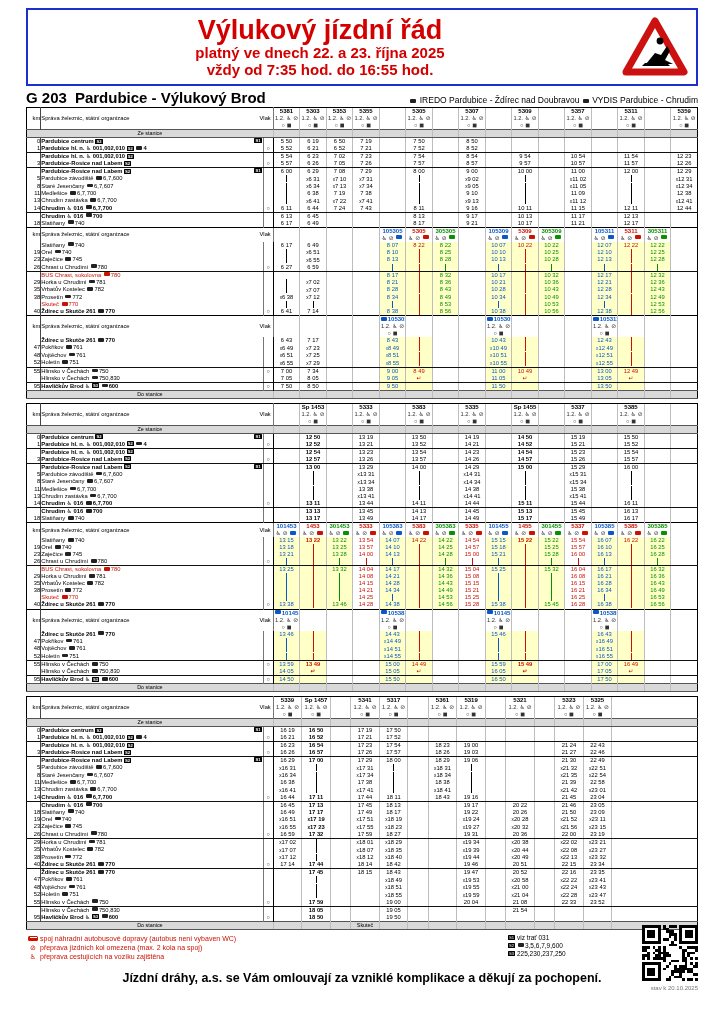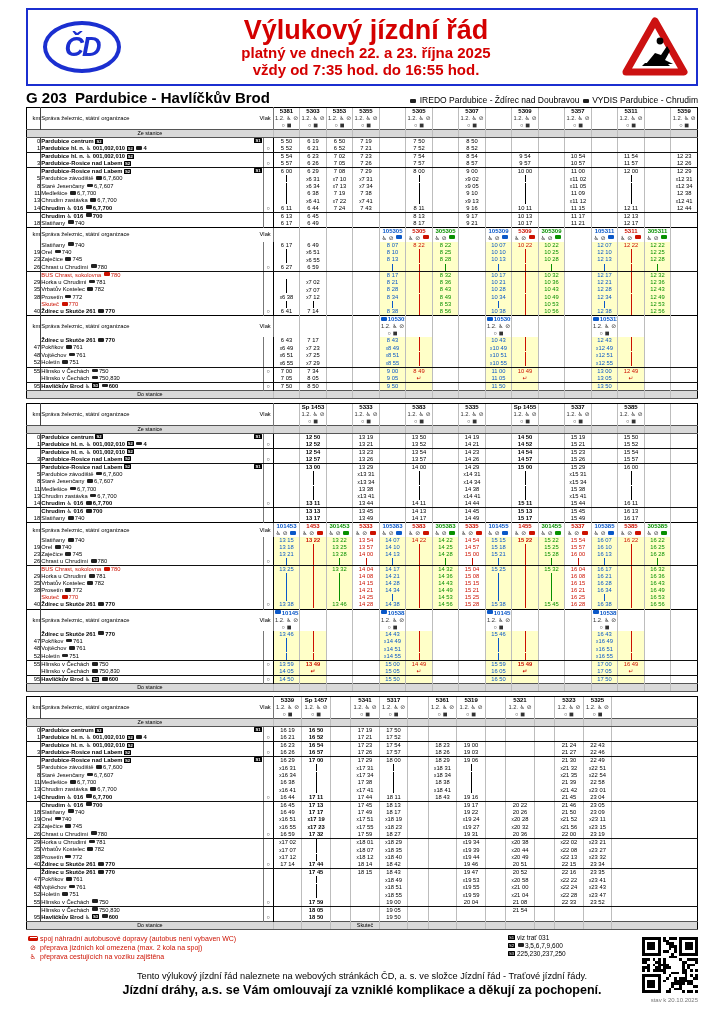--- a/index.html
+++ b/index.html
@@ -58,41 +58,38 @@
   .footer .f2{font-size:12.5px;font-weight:bold;margin-top:2px;}
   .qrbox{position:absolute;right:0px;bottom:-6px;text-align:right;}
   .stamp{font-size:6px;color:#777;text-align:right;}
 </style>
 </head>
 <body>
 
 <div class="page">
 
   <div class="banner">
-    <div class="logo">
-        <span class="cd">ČD</span>
-      </div>
     <div class="bann-mid">
       <div class="t1">Výlukový jízdní řád</div>
       <div class="t2">platný ve dnech 22. a 23. října 2025</div>
       <div class="t3">vždy od 7:35 hod. do 16:55 hod.</div>
     </div>
     <div class="warn">
       <svg width="66" height="60" viewBox="0 0 66 60">
         <path d="M33 4 L62 55 L4 55 Z" fill="#ffffff" stroke="#cc1111" stroke-width="7" stroke-linejoin="round"></path>
         <circle cx="38" cy="24" r="3.4" fill="#000"></circle>
         <path d="M24 47 l9 -11 l6 2 l6 -9 l3 5 l-5 9 l8 4 z" fill="#000"></path>
         <path d="M20 49 h28 l-3 -3 h-22 z" fill="#000"></path>
       </svg>
     </div>
   </div>
 
   <div class="linebar">
     <span class="lnum"><span>G</span>&nbsp;<span>203</span></span>
-    <span class="lname">Pardubice - Havlíčkův Brod</span>
+    <span class="lname">Pardubice - Výlukový Brod</span>
     <span class="integr" id="integr"><span class="mbus" style="background:#222"></span> IREDO Pardubice - Ždírec nad Doubravou   <span class="mbus" style="background:#222"></span> VYDIS Pardubice - Chrudim</span>
   </div>
 
   <div id="tables">
       <table class="tt">
         <colgroup>
           <col style="width:14px">
           <col style="width:218px">
           <col style="width:10px">
           <col style="width:26px">
@@ -2353,21 +2350,20 @@
         </div>
     </div>
     <div class="leg-right" id="legtags">
         <div class="li"><span class="tag">S1</span> viz trať 031</div>
         <div class="li"><span class="tag">S2</span> <span class="mbus" style="background:#222"></span>3,5,6,7,9,600</div>
         <div class="li"><span class="tag">S3</span> 225,230,237,250</div>
       </div>
   </div>
 
   <div class="footer">
-    <div class="f1">Tento výlukový jízdní řád naleznete na webových stránkách ČD, a. s. ve složce Jízdní řád - Traťové jízdní řády.</div>
     <div class="f2">Jízdní dráhy, a.s. se Vám omlouvají za vzniklé komplikace a děkují za pochopení.</div>
   </div>
 
   <div class="qrbox">
     <svg id="qr" width="56" height="56" viewBox="0 0 21 21" shape-rendering="crispEdges">
         <rect x="8" y="0" width="1" height="1" fill="#000"></rect>
         <rect x="10" y="0" width="1" height="1" fill="#000"></rect>
         <rect x="11" y="0" width="1" height="1" fill="#000"></rect>
         <rect x="12" y="0" width="1" height="1" fill="#000"></rect>
         <rect x="8" y="1" width="1" height="1" fill="#000"></rect>

